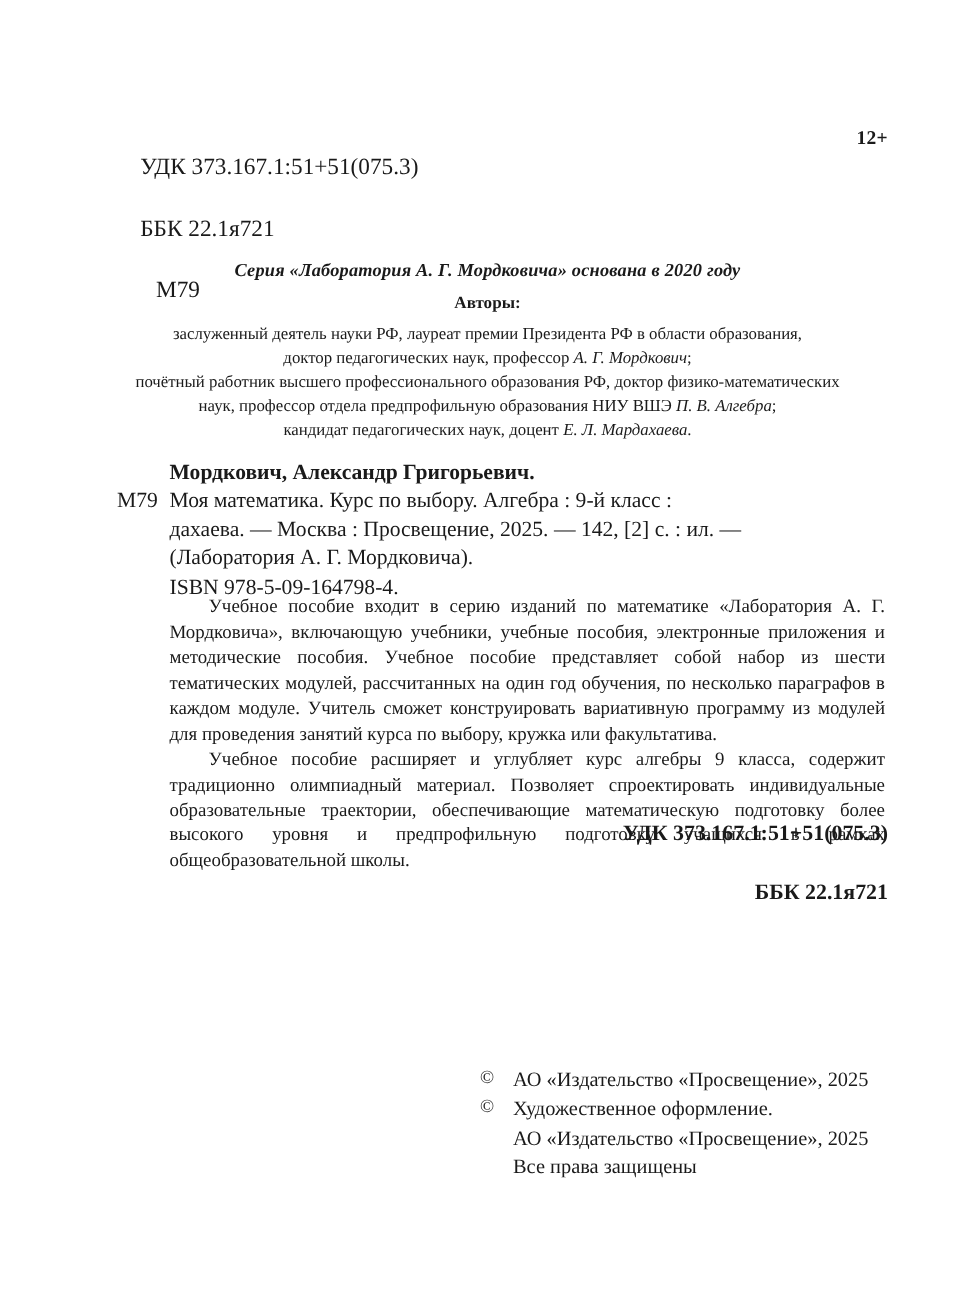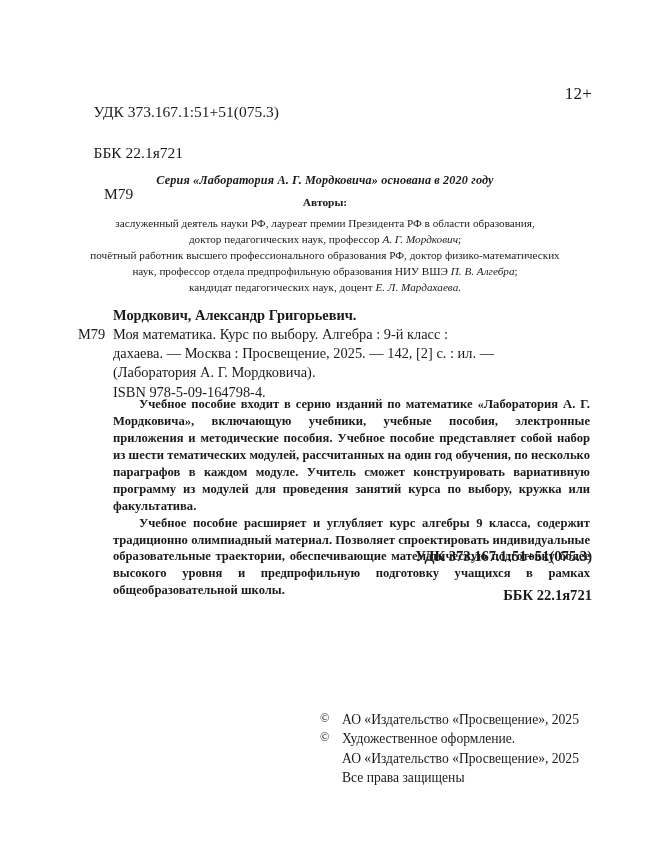--- a/index.html
+++ b/index.html
@@ -32,22 +32,23 @@
   }
   .top-codes .indent-m {
     display: block;
     padding-left: 26px;
   }
 
   .age-rating {
     position: absolute;
     right: 58px;
     top: 84px;
-    font-size: 17px;
+    font-size: 13px;
     letter-spacing: 0.2px;
+    font-weight: bold;
   }
 
   
   .series-line {
     position: absolute;
     left: 0;
     right: 0;
     top: 173px;
     text-align: center;
     font-style: italic;
@@ -115,21 +116,20 @@
     left: 113px;
     top: 396px;
     width: 477px;
     font-size: 12.6px;
     line-height: 1.345;
   }
   .annotation p {
     margin: 0;
     text-indent: 26px;
     text-align: justify;
-    font-weight: bold;
   }
 
   
   .record-codes {
     position: absolute;
     right: 58px;
     top: 528px;
     text-align: right;
     font-weight: bold;
     font-size: 14.6px;

